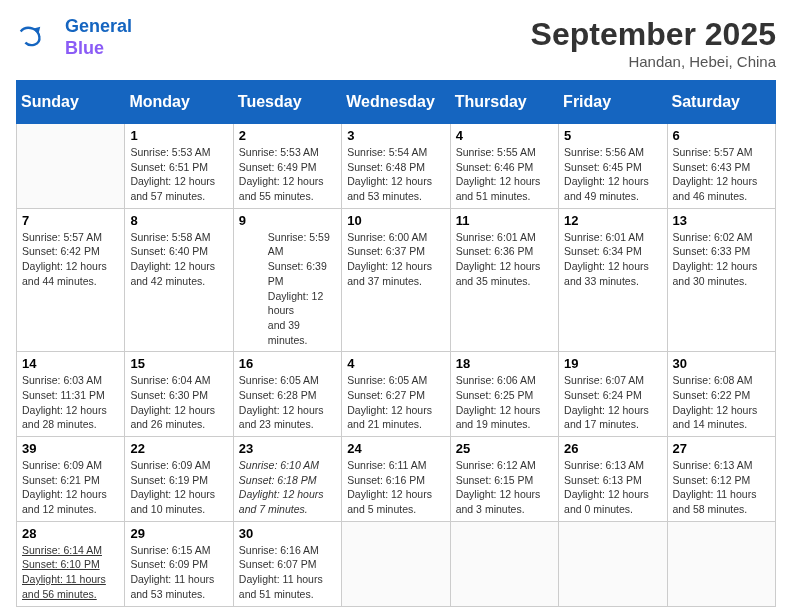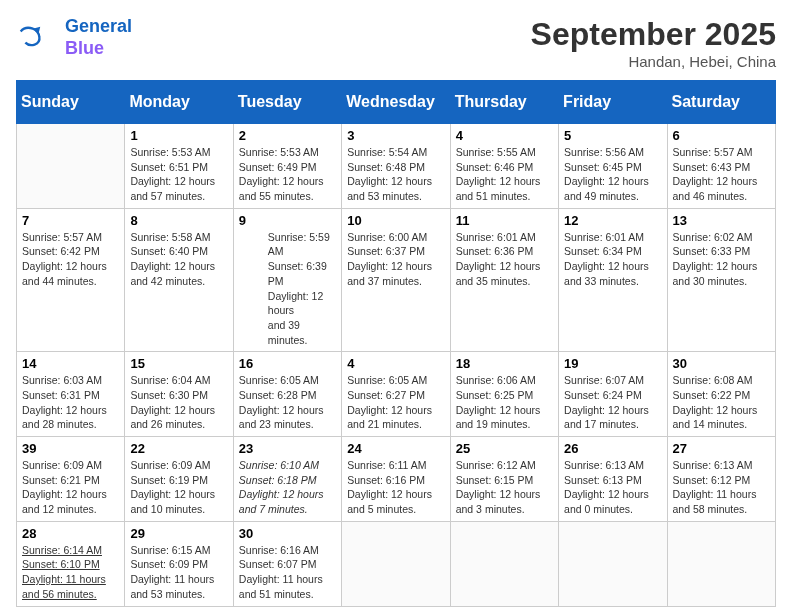--- a/index.html
+++ b/index.html
@@ -208,21 +208,21 @@
           <div class="day-info" style="white-space: pre-line;">Sunrise: 6:02 AM
 Sunset: 6:33 PM
 Daylight: 12 hours
 and 30 minutes.</div>
         </td>
       </tr>
       <tr>
         <td>
           <span class="day-num">14</span>
           <div class="day-info" style="white-space: pre-line;">Sunrise: 6:03 AM
-Sunset: 6:31 PM
+Sunset: 11:31 PM
 Daylight: 12 hours
 and 28 minutes.</div>
         </td>
         <td>
           <span class="day-num">15</span>
           <div class="day-info" style="white-space: pre-line;">Sunrise: 6:04 AM
 Sunset: 6:30 PM
 Daylight: 12 hours
 and 26 minutes.</div>
         </td>

